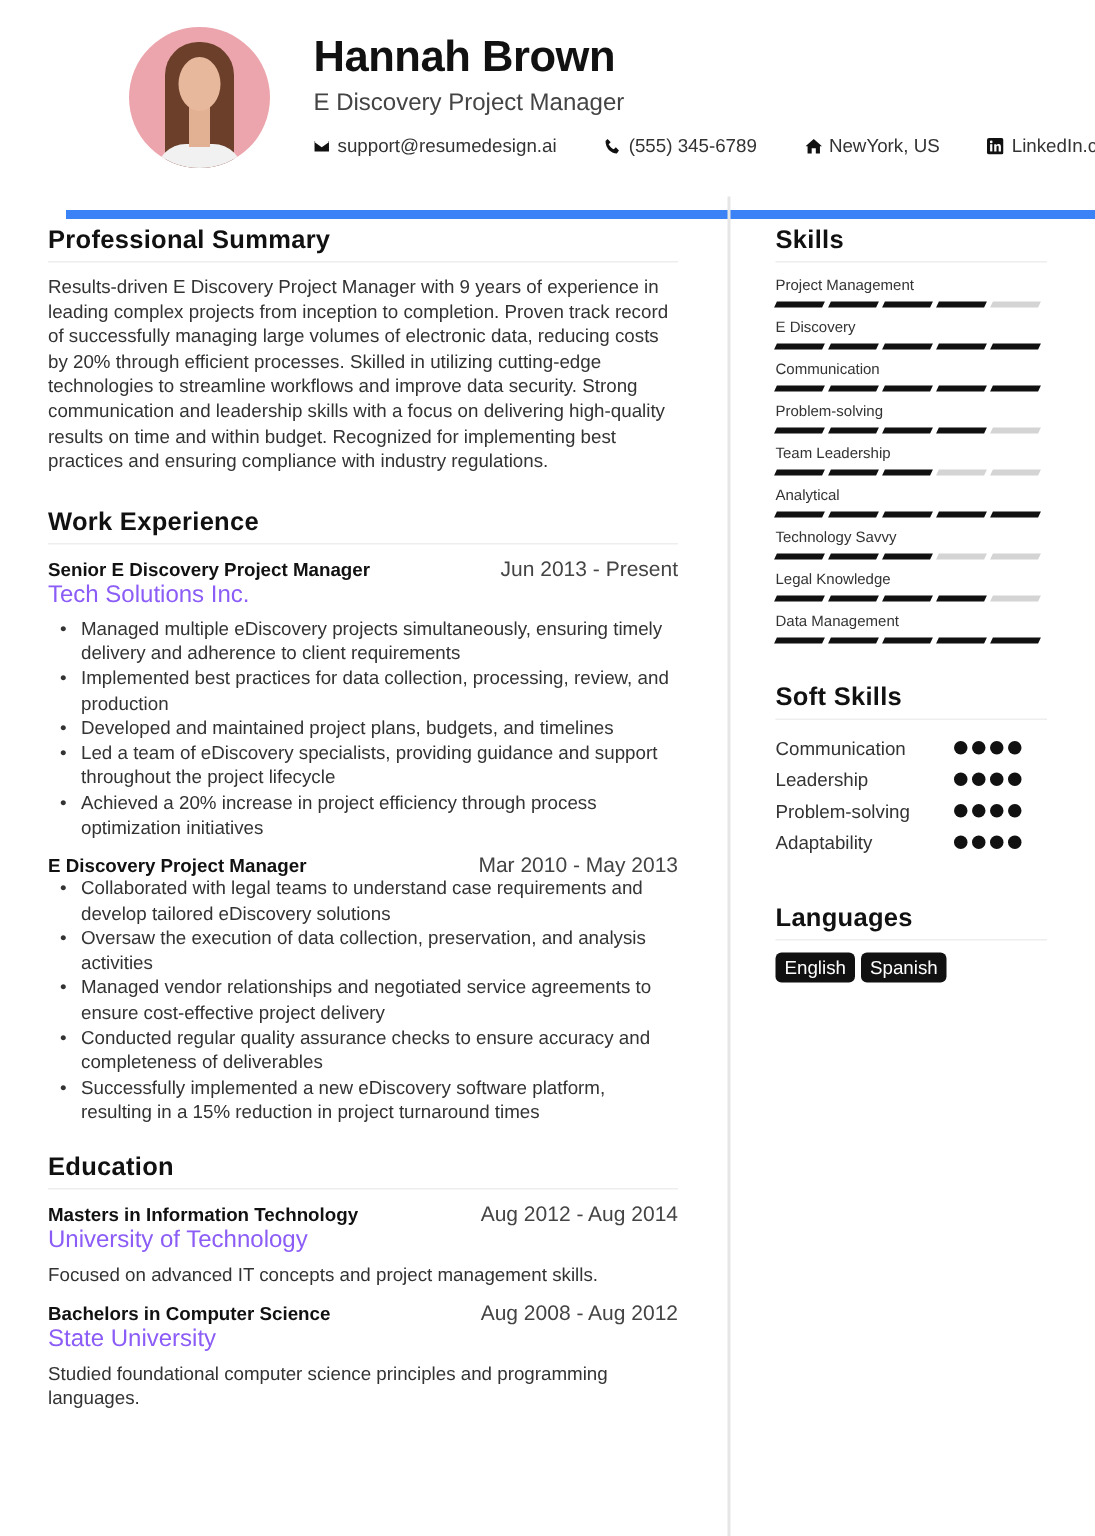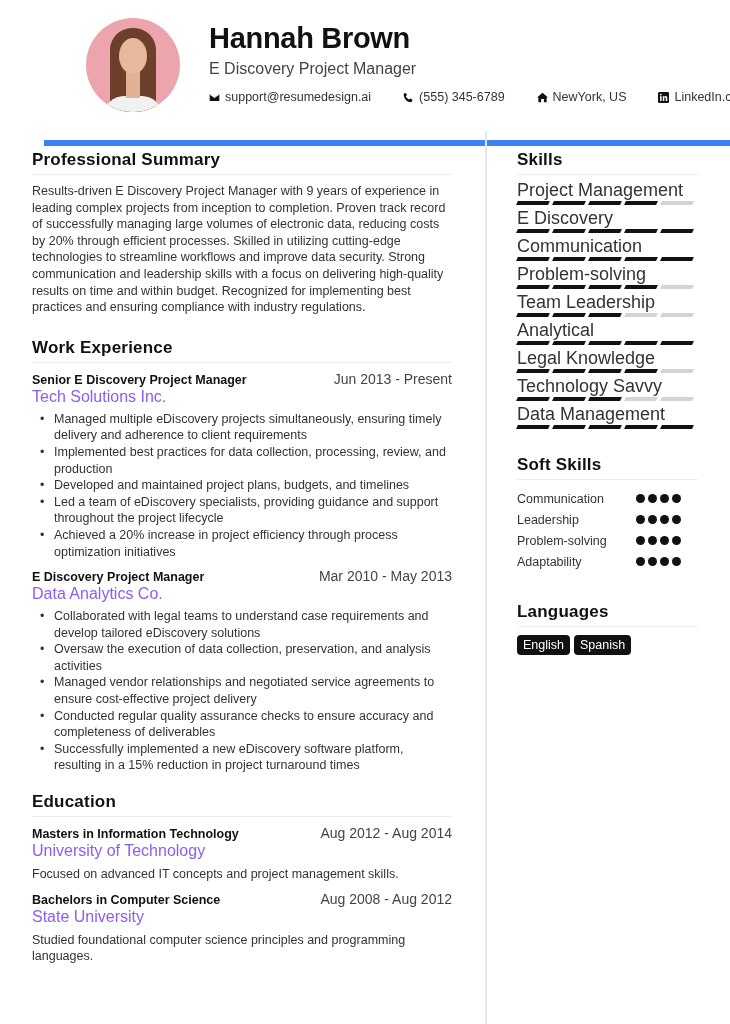--- a/index.html
+++ b/index.html
@@ -33,21 +33,21 @@
   .job-date { font-size: 14px; color: #444; }
   .job-company { font-size: 16px; color: #8b5cf6; margin-top: 1px; margin-bottom: 5px; }
   .bullets { list-style: none; padding-left: 22px; }
   .bullets li { position: relative; font-size: 12.5px; line-height: 16.6px; color: #333; }
   .bullets li::before { content: "•"; position: absolute; left: -14px; top: 0; color: #333; }
 
   .edu { margin-bottom: 8px; }
   .edu-desc { font-size: 12.5px; line-height: 16.6px; color: #333; margin-top: 6px; }
 
   .skill { margin-bottom: 6px; }
-  .skill-name { font-size: 18px; color: #333; line-height: 15px; }
+  .skill-name { font-size: 10px; color: #333; line-height: 15px; }
   .bars { display: flex; gap: 4px; margin-top: 3px; }
   .bar { width: 32px; height: 4px; background: #111; transform: skewX(-25deg); }
   .bar.off { background: #d4d4d4; }
 
   .soft { display: flex; align-items: center; justify-content: space-between; height: 21px; position: relative; }
   .soft-name { font-size: 12.5px; color: #333; }
   .dots { display: flex; gap: 3px; width: 48px; position: relative; margin-right: 14px; }
   .dot { width: 9px; height: 9px; border-radius: 50%; background: #111; }
 
   .langs { display: flex; gap: 4px; margin-top: 2px; }
@@ -119,21 +119,20 @@
         <li>Developed and maintained project plans, budgets, and timelines</li>
         <li>Led a team of eDiscovery specialists, providing guidance and support throughout the project lifecycle</li>
         <li>Achieved a 20% increase in project efficiency through process optimization initiatives</li>
       </ul>
     </div>
     <div class="job">
       <div class="job-head">
         <span class="job-role">E Discovery Project Manager</span>
         <span class="job-date">Mar 2010 - May 2013</span>
       </div>
-      <div class="job-company">Data Analytics Co.</div>
       <ul class="bullets">
         <li>Collaborated with legal teams to understand case requirements and develop tailored eDiscovery solutions</li>
         <li>Oversaw the execution of data collection, preservation, and analysis activities</li>
         <li>Managed vendor relationships and negotiated service agreements to ensure cost-effective project delivery</li>
         <li>Conducted regular quality assurance checks to ensure accuracy and completeness of deliverables</li>
         <li>Successfully implemented a new eDiscovery software platform, resulting in a 15% reduction in project turnaround times</li>
       </ul>
     </div>
   </section>
 
@@ -216,36 +215,36 @@
           <div class="skill-name">Analytical</div>
           <div class="bars">
             <span class="bar"></span>
             <span class="bar"></span>
             <span class="bar"></span>
             <span class="bar"></span>
             <span class="bar"></span>
           </div>
         </div>
         <div class="skill">
+          <div class="skill-name">Technology Savvy</div>
+          <div class="bars">
+            <span class="bar"></span>
+            <span class="bar"></span>
+            <span class="bar"></span>
+            <span class="bar off"></span>
+            <span class="bar off"></span>
+          </div>
+        </div>
+        <div class="skill">
           <div class="skill-name">Legal Knowledge</div>
           <div class="bars">
             <span class="bar"></span>
             <span class="bar"></span>
             <span class="bar"></span>
             <span class="bar"></span>
-            <span class="bar off"></span>
-          </div>
-        </div>
-        <div class="skill">
-          <div class="skill-name">Technology Savvy</div>
-          <div class="bars">
-            <span class="bar"></span>
-            <span class="bar"></span>
-            <span class="bar"></span>
-            <span class="bar off"></span>
             <span class="bar off"></span>
           </div>
         </div>
         <div class="skill">
           <div class="skill-name">Data Management</div>
           <div class="bars">
             <span class="bar"></span>
             <span class="bar"></span>
             <span class="bar"></span>
             <span class="bar"></span>

